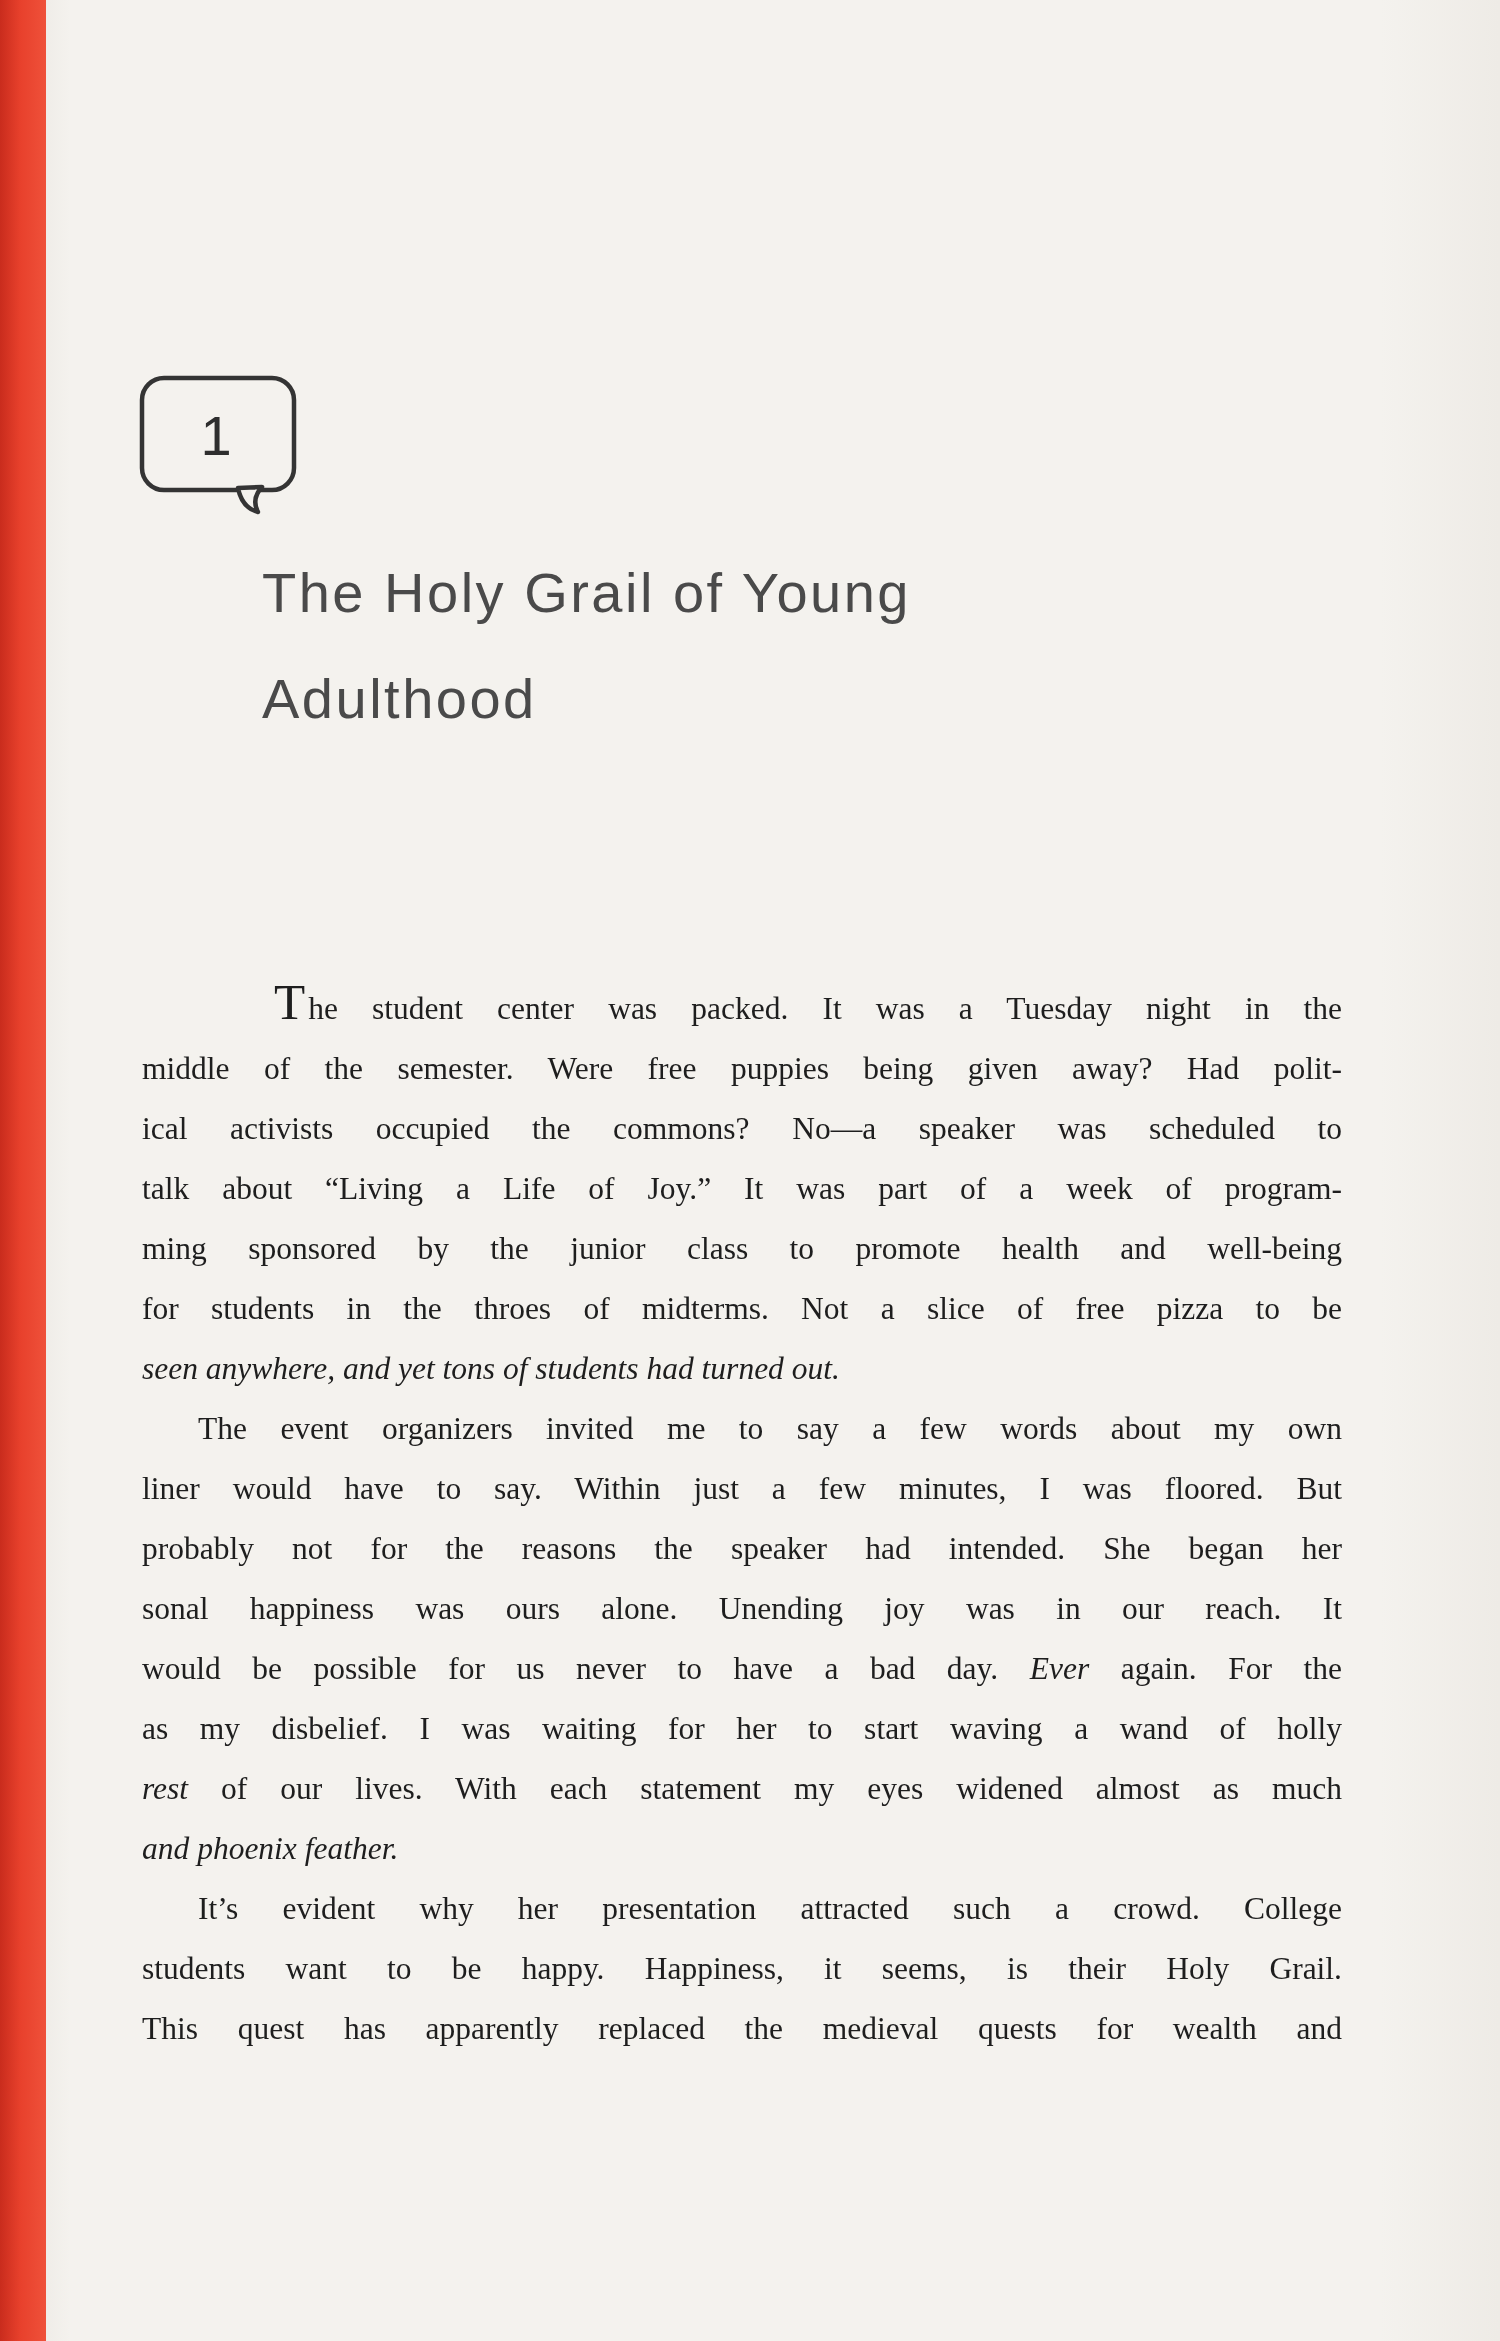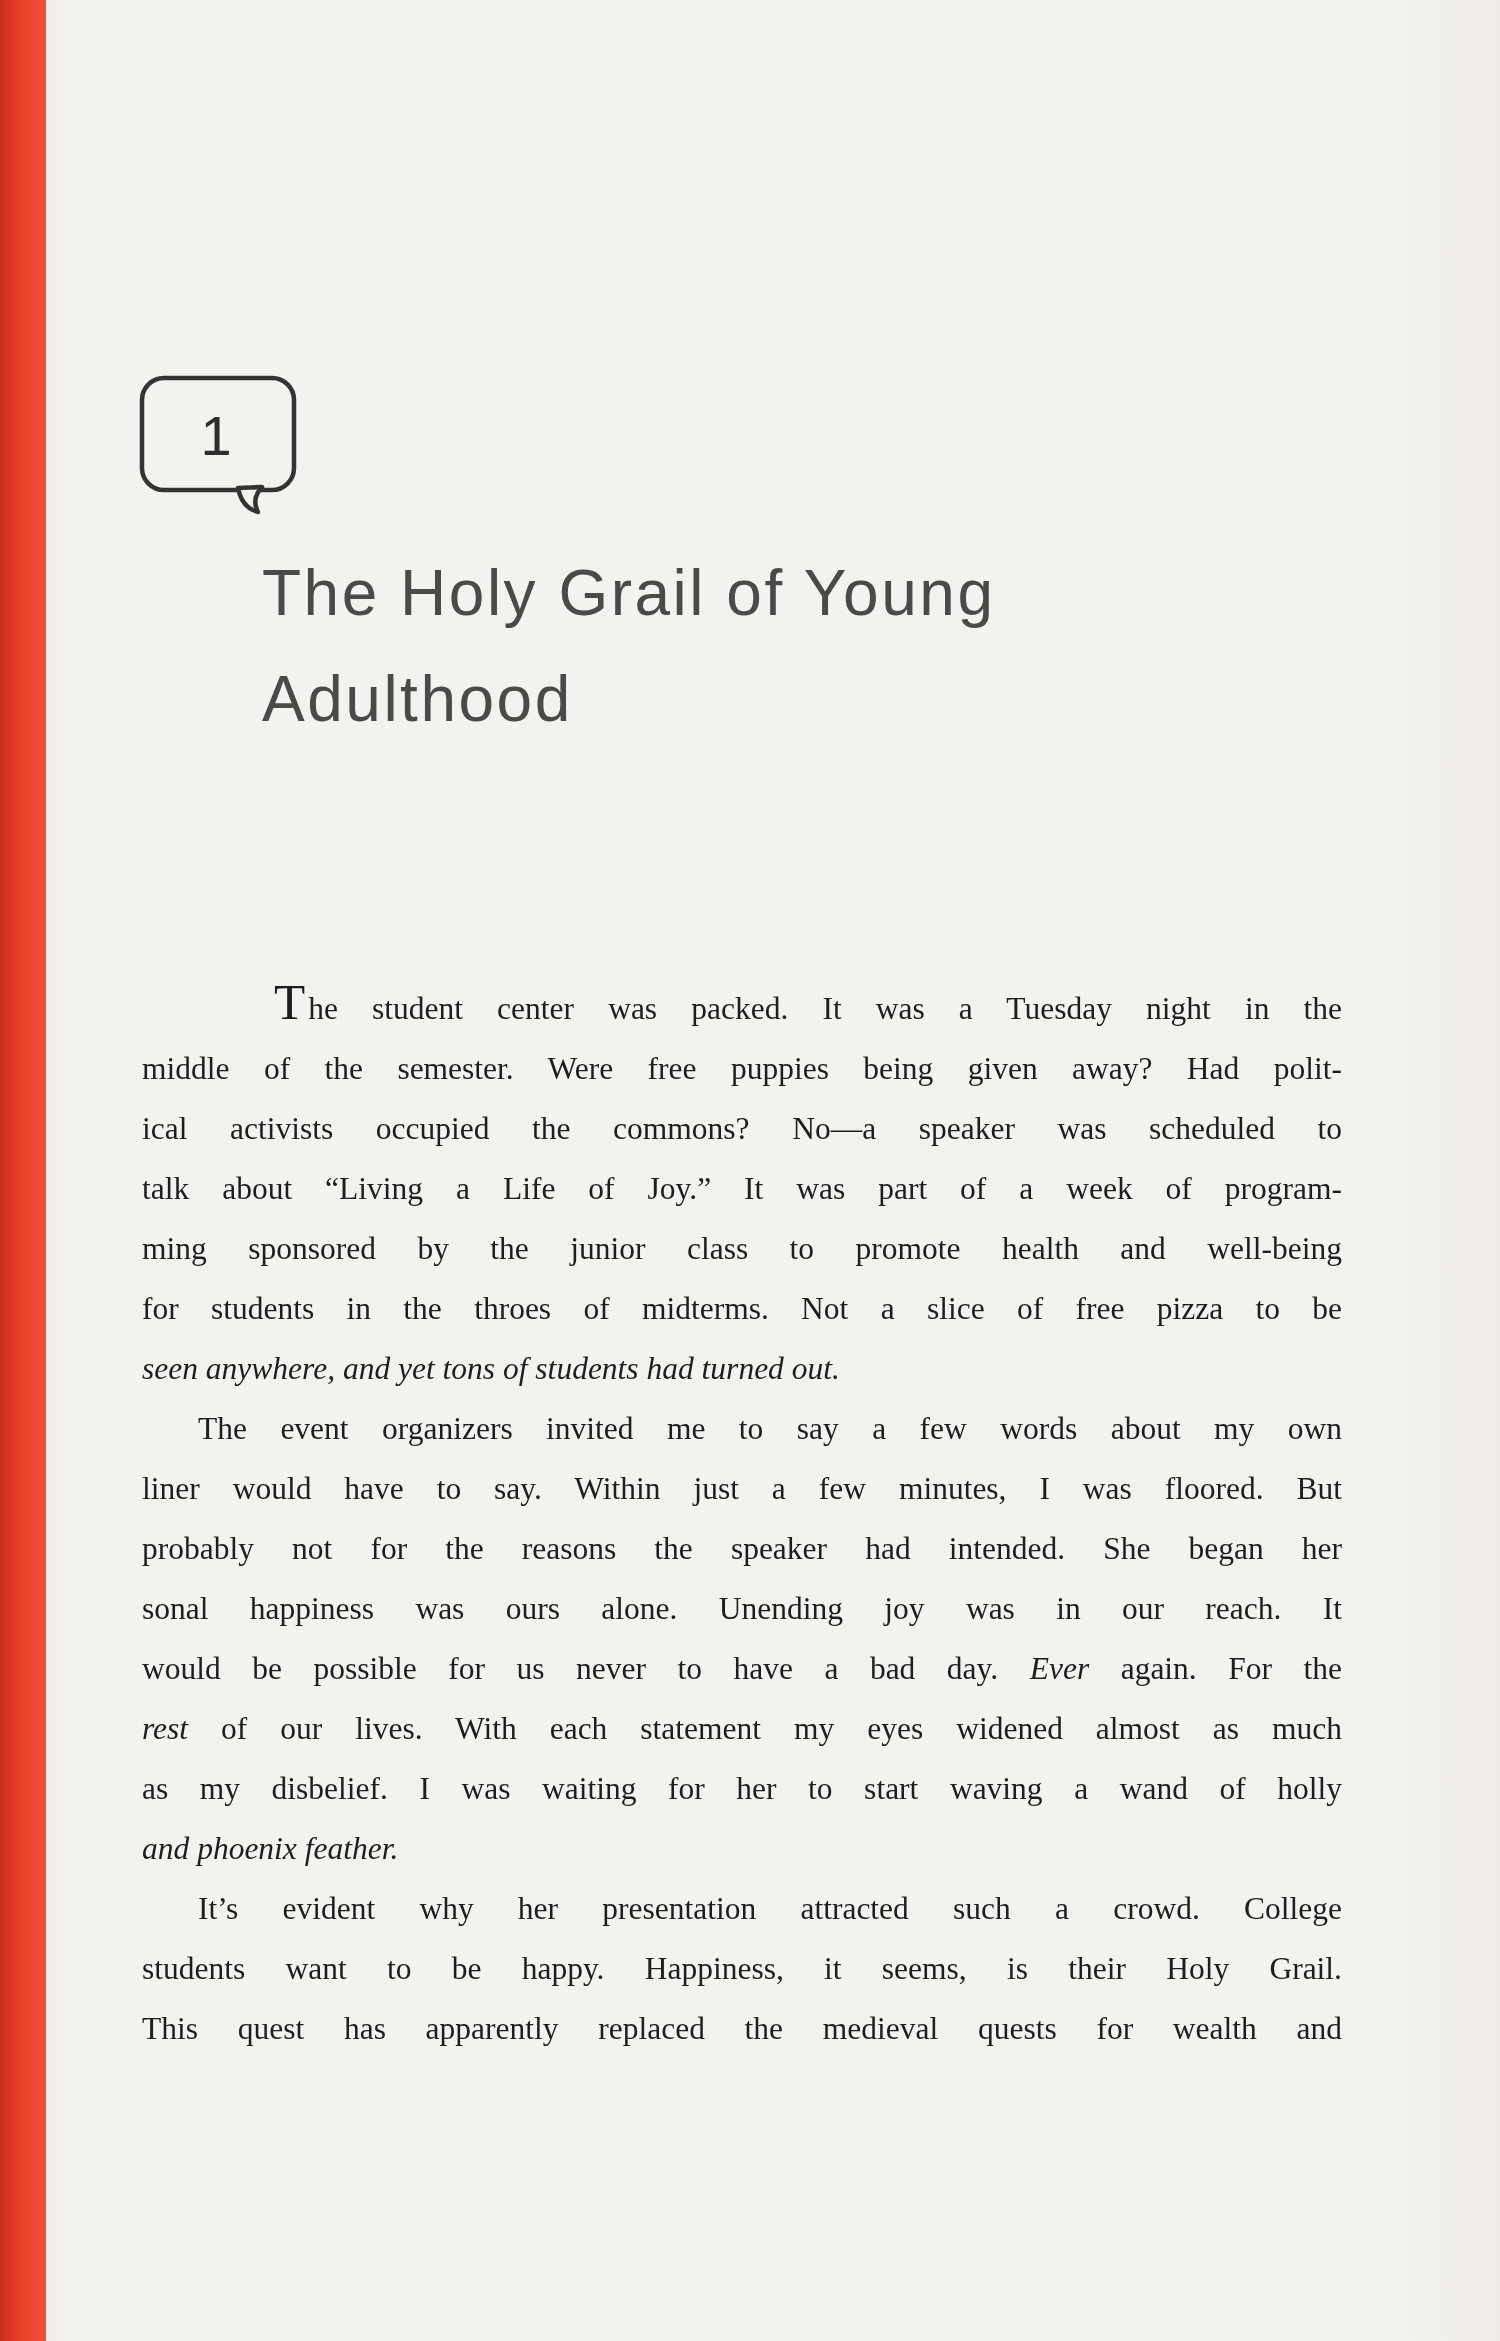--- a/index.html
+++ b/index.html
@@ -31,21 +31,21 @@
     font-family: "Liberation Sans", sans-serif;
     font-size: 56px;
     color: #2e2e2e;
   }
   .title {
     position: absolute;
     left: 262px; top: 540px;
     margin: 0;
     font-family: "Liberation Sans", sans-serif;
     font-weight: 400;
-    font-size: 64px;
+    font-size: 56px;
     line-height: 106px;
     letter-spacing: 2.5px;
     color: #4a4a4a;
   }
   .title span { display: block; }
   .bodytext {
     position: absolute;
     left: 142px; top: 942px;
     width: 1200px;
     font-size: 31.5px;
@@ -96,22 +96,22 @@
     <div class="ln">talk about “Living a Life of Joy.” It was part of a week of program-</div>
     <div class="ln">ming sponsored by the junior class to promote health and well-being</div>
     <div class="ln">for students in the throes of midterms. Not a slice of free pizza to be</div>
     <div class="ln endline">seen anywhere, and yet tons of students had turned out.</div>
 
     <div class="ln pindent">The event organizers invited me to say a few words about my own</div>
     <div class="ln">liner would have to say. Within just a few minutes, I was floored. But</div>
     <div class="ln">probably not for the reasons the speaker had intended. She began her</div>
     <div class="ln">sonal happiness was ours alone. Unending joy was in our reach. It</div>
     <div class="ln"><span>would be possible for us never to have a bad day. </span><span class="em">Ever</span><span> again. For the</span></div>
+    <div class="ln">as my disbelief. I was waiting for her to start waving a wand of holly</div>
     <div class="ln"><span class="em">rest</span><span> of our lives. With each statement my eyes widened almost as much</span></div>
-    <div class="ln">as my disbelief. I was waiting for her to start waving a wand of holly</div>
     <div class="ln endline">and phoenix feather.</div>
 
     <div class="ln pindent">It’s evident why her presentation attracted such a crowd. College</div>
     <div class="ln">students want to be happy. Happiness, it seems, is their Holy Grail.</div>
     <div class="ln">This quest has apparently replaced the medieval quests for wealth and</div>
 
   </div>
 
 </div>
 

